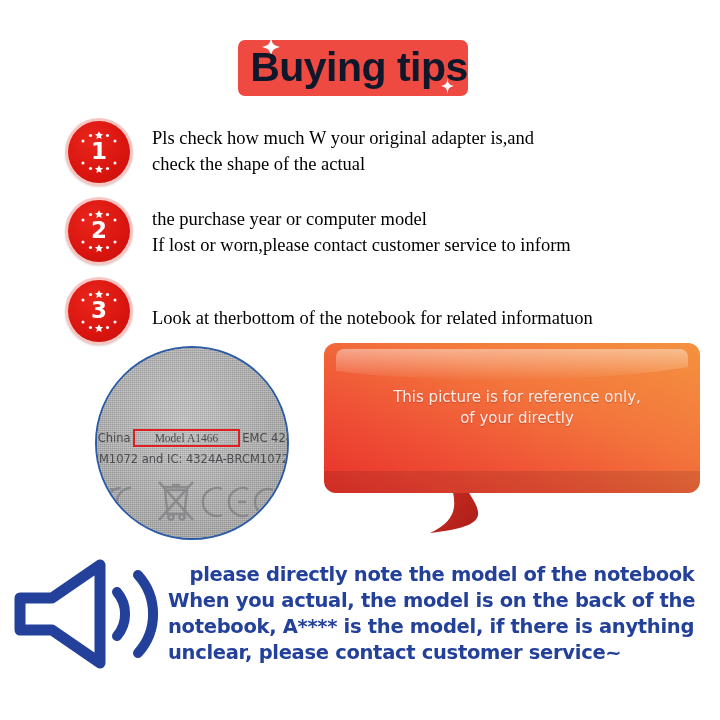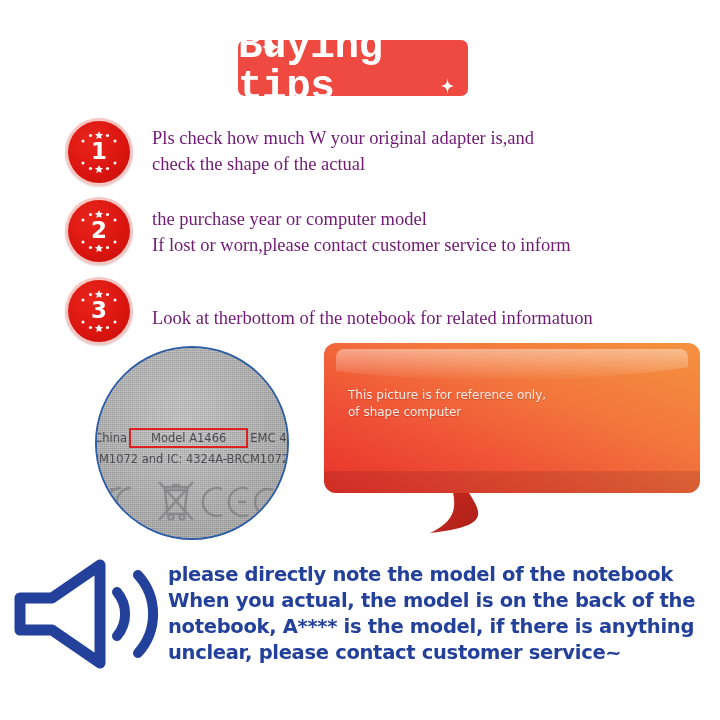--- a/index.html
+++ b/index.html
@@ -29,28 +29,29 @@
     top: 40px;
     width: 230px;
     height: 56px;
     background: #ee4a42;
     border-radius: 7px;
     display: flex;
     align-items: center;
     justify-content: center;
   }
   .title-text {
-    font-family: Liberation Mono, monospace;
+    font-family: Liberation Sans, sans-serif;
     font-weight: bold;
     font-size: 41px;
-    color: #ffffff;
+    color: #0f172a;
     letter-spacing: -0.5px;
     line-height: 1;
     position: relative;
     top: -1px;
+    padding-left: 12px;
   }
   .sparkle {
     position: absolute;
     pointer-events: none;
   }
   .sparkle svg { display: block; }
   .sparkle-tl { left: 24px; top: -4px; }
   .sparkle-br { right: 14px; bottom: 2px; }
 
   
@@ -95,21 +96,21 @@
     line-height: 1;
   }
   .badge-stars { position: absolute; left: 3px; top: 3px; width: 62px; height: 62px; }
 
   .tip-text {
     position: absolute;
     left: 152px;
     width: 560px;
     font-family: "Liberation Serif", serif;
     font-size: 18.5px;
-    color: #701a75;
+    color: #000000;
     line-height: 1.42;
   }
 
   
   .label-circle {
     position: absolute;
     left: 95px;
     top: 346px;
     width: 190px;
     height: 190px;
@@ -145,20 +146,21 @@
     text-align: center;
     font-family: "DejaVu Sans", sans-serif;
     font-size: 11.5px;
     color: #4b4b4f;
     white-space: nowrap;
   }
   .model-box {
     border: 2px solid #e02020;
     padding: 1px 20px;
     margin: 0 2px;
+    font-family: Liberation Serif, serif;
   }
   .cert-row {
     position: absolute;
     left: 8px;
     top: 128px;
     width: 175px;
     height: 52px;
   }
 
   
@@ -167,23 +169,23 @@
     left: 322px;
     top: 333px;
     width: 390px;
     height: 212px;
   }
   .bubble-text {
     position: absolute;
     left: 26px;
     top: 54px;
     width: 338px;
-    text-align: left;
+    text-align: center;
     font-family: "DejaVu Sans", sans-serif;
-    font-size: 12px;
+    font-size: 15px;
     color: #fdeee9;
     line-height: 1.38;
     text-shadow: 0 1px 1px rgba(120,20,10,0.35);
   }
 
   
   .speaker-icon {
     position: absolute;
     left: 14px;
     top: 558px;
@@ -197,21 +199,21 @@
     left: 168px;
     top: 562px;
     width: 548px;
     font-family: "DejaVu Sans", sans-serif;
     font-weight: bold;
     font-size: 19.5px;
     color: #23409a;
     line-height: 1.33;
     letter-spacing: -0.3px;
   }
-  .bottom-text .l1 { text-align: left; }
+  .bottom-text .l1 { text-align: center; }
   .bottom-text .l2 { text-align: left; }
   .bottom-text .l3 { text-align: left; }
   .bottom-text .l4 { text-align: left; }
 </style>
 </head>
 <body>
 
 <div id="poster">
 
   <div class="title-badge">
@@ -368,21 +370,21 @@
 
       <path d="M14 10 h352 a12 12 0 0 1 12 12 v126 a12 12 0 0 1 -12 12 h-352 a12 12 0 0 1 -12 -12 v-126 a12 12 0 0 1 12 -12 Z" fill="url(#bubbleGrad)"></path>
 
       <path d="M2 138 h376 v10 a12 12 0 0 1 -12 12 h-352 a12 12 0 0 1 -12 -12 Z" fill="#000000" opacity="0.1"></path>
 
       <path d="M22 16 h336 a8 8 0 0 1 8 8 v10 c -90 16, -262 16, -352 4 v-14 a8 8 0 0 1 8 -8 Z" fill="url(#glossGrad)"></path>
     </svg>
 
     <div class="bubble-text">
       <div>This picture is for reference only,</div>
-      <div>of shape computer</div>
+      <div>of your directly</div>
     </div>
   </div>
 
   <svg class="speaker-icon" viewBox="0 0 158 112">
     <g fill="none" stroke="#23409a" stroke-width="11" stroke-linejoin="round" stroke-linecap="round">
       <path d="M6 40 h32 L86 7 v98 L38 72 H6 Z"></path>
     </g>
     <g fill="none" stroke="#23409a" stroke-width="10" stroke-linecap="round">
       <path d="M103 34 a34 34 0 0 1 0 44"></path>
       <path d="M124 17 a58 58 0 0 1 0 78"></path>

